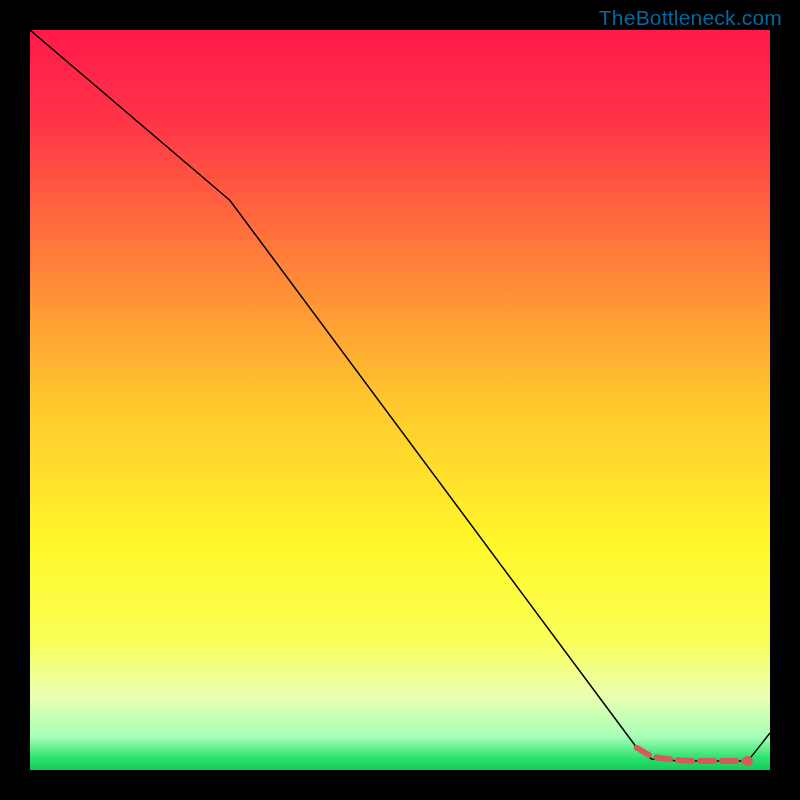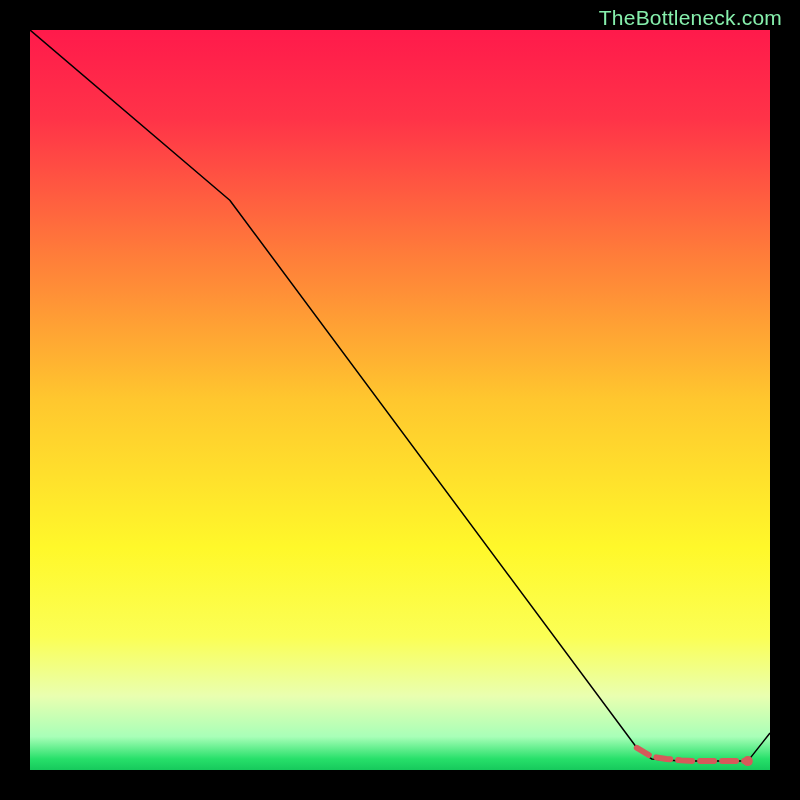--- a/index.html
+++ b/index.html
@@ -21,21 +21,21 @@
     position: absolute;
     left: 30px;
     top: 30px;
     width: 740px;
     height: 740px;
   }
   .watermark {
     position: absolute;
     top: 6px;
     right: 18px;
-    color: #86efac;
+    color: #0369a1;
     font-size: 21px;
     font-weight: 400;
     letter-spacing: 0.2px;
     user-select: none;
   }
   svg { display: block; }
 </style>
 </head>
 <body>
 

